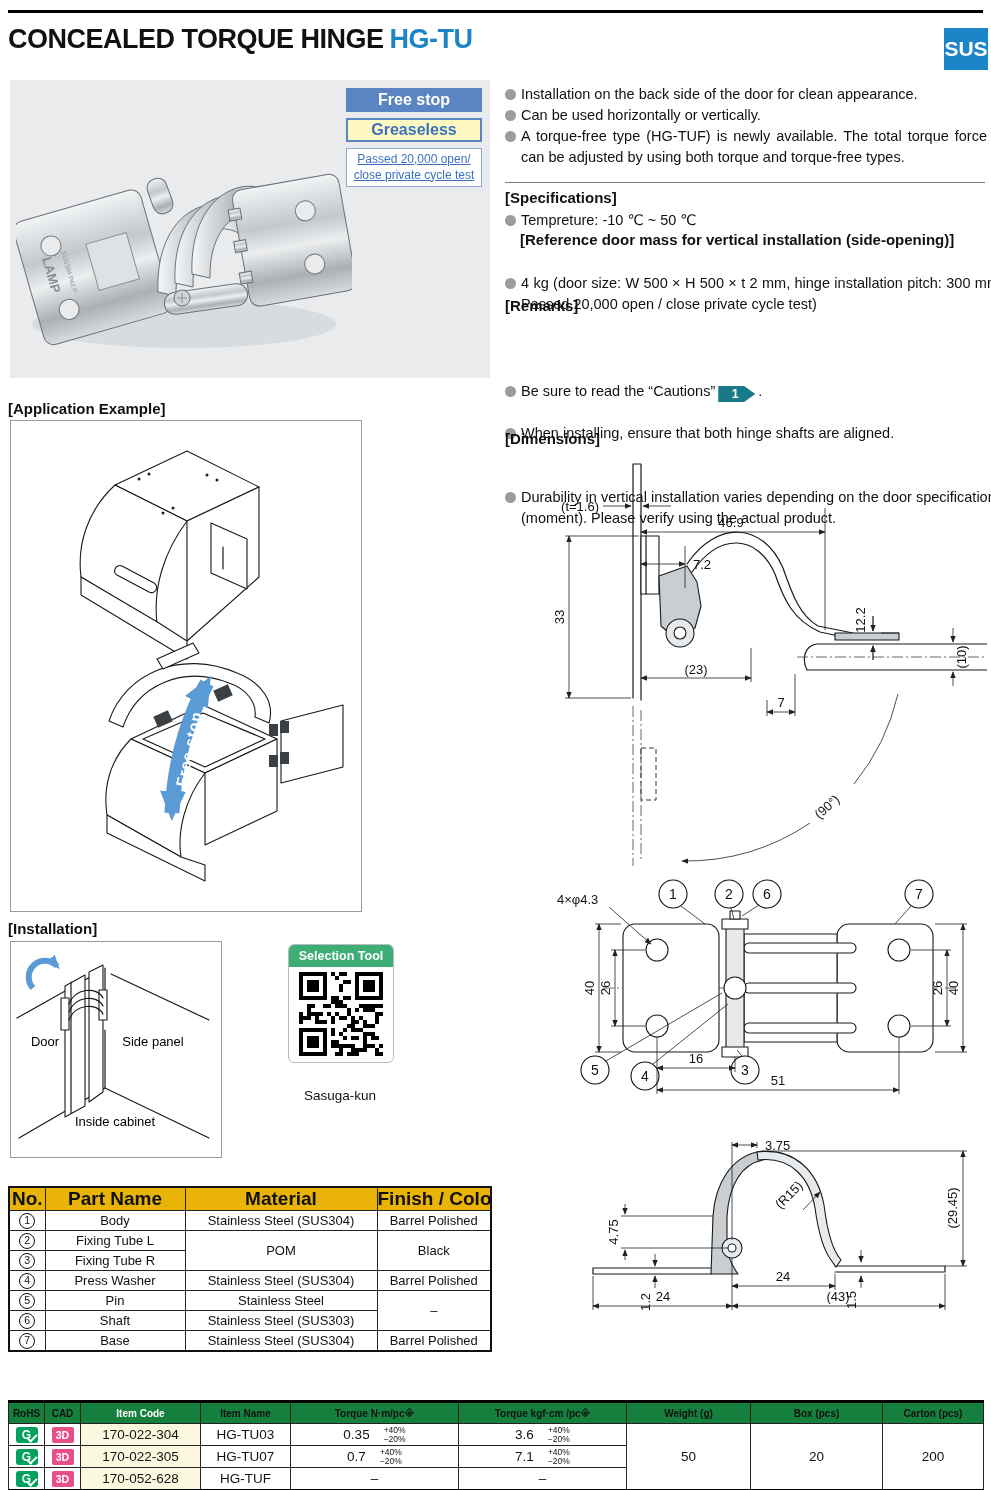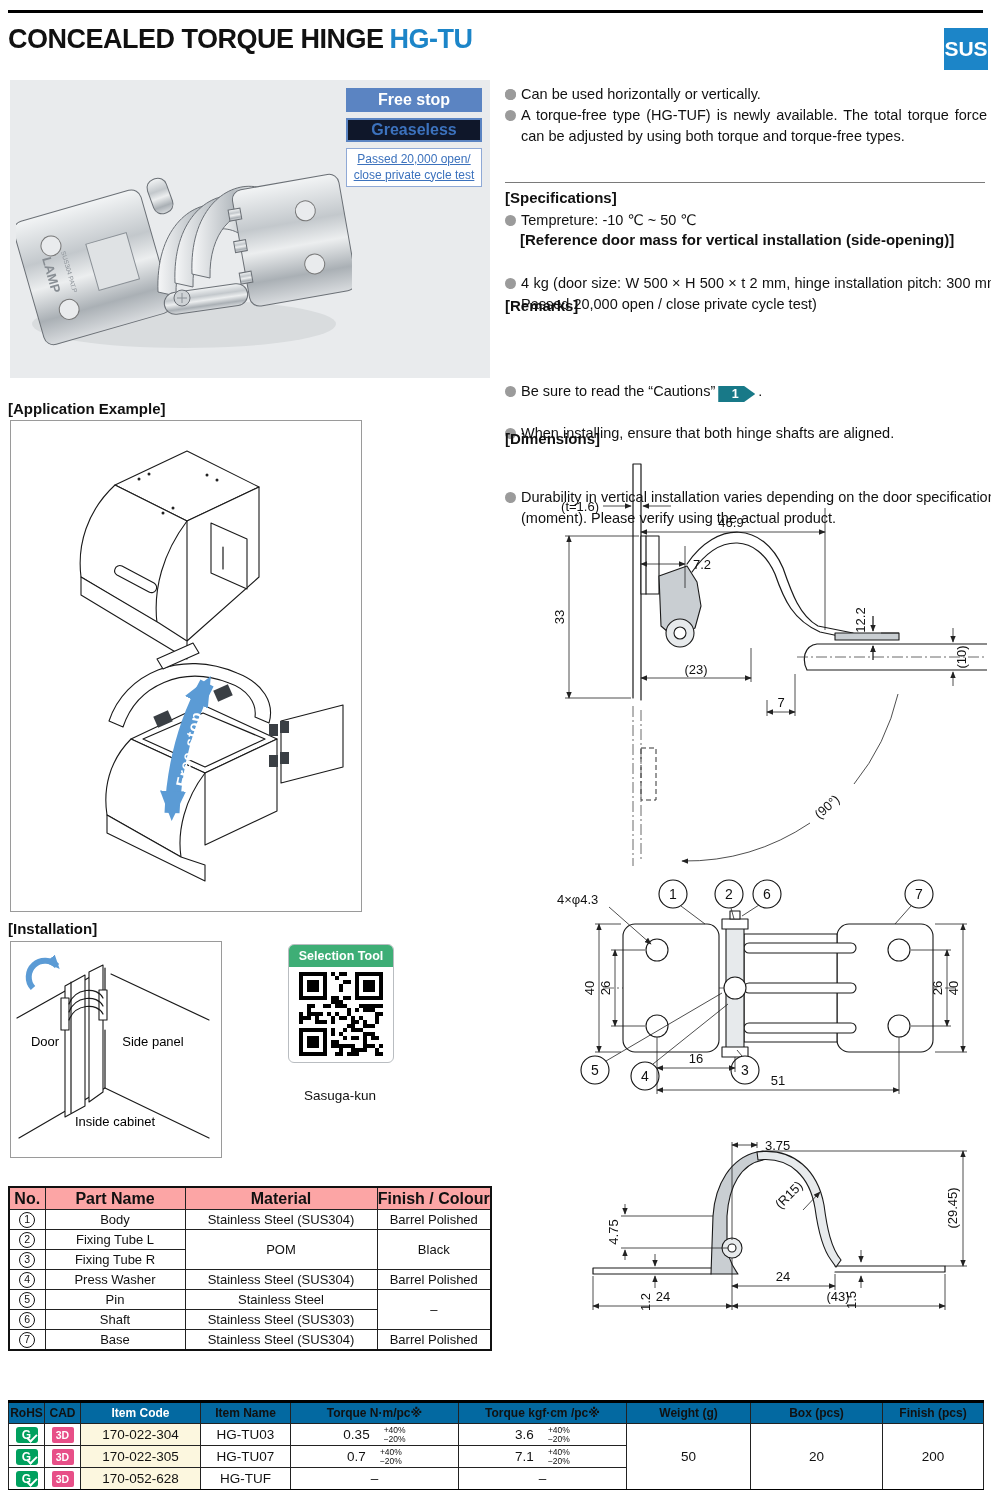--- a/index.html
+++ b/index.html
@@ -9,21 +9,21 @@
 
   .top-rule{position:absolute;left:8px;top:10px;width:975px;height:3px;background:#000;}
   .page-title{position:absolute;left:8px;top:24px;font-size:27px;font-weight:bold;letter-spacing:-0.5px;white-space:nowrap;}
   .page-title .model{color:#1c85c8;margin-left:6px;}
   .sus-badge{position:absolute;left:944px;top:28px;width:44px;height:42px;background:#1c85c8;color:#fff;
              font-weight:bold;font-size:21px;display:flex;align-items:center;justify-content:center;}
 
   .photo-panel{position:absolute;left:10px;top:80px;width:480px;height:298px;background:#e9ebed;}
   .badge-stack{position:absolute;right:8px;top:8px;width:136px;display:flex;flex-direction:column;gap:6px;}
   .badge-freestop{background:#5b84c2;color:#fff;font-weight:bold;font-size:16px;text-align:center;padding:3px 0;}
-  .badge-greaseless{background:#0f172a;border:2px solid #5b84c2;color:#3c72bd;font-weight:bold;font-size:16px;text-align:center;padding:1px 0;}
+  .badge-greaseless{background:#fef9c3;border:2px solid #5b84c2;color:#3c72bd;font-weight:bold;font-size:16px;text-align:center;padding:1px 0;}
   .badge-passed{background:#fff;border:1px solid #8fa9d6;color:#3c72bd;font-size:12px;line-height:1.3;text-align:center;padding:3px 1px;text-decoration:underline;}
 
   .abs{position:absolute;}
   .bl{position:relative;padding-left:16px;font-size:14.5px;line-height:21px;text-align:justify;}
   .dot{position:absolute;left:0;top:5px;width:11px;height:11px;border-radius:50%;background:#9b9b9b;}
   .sec-h{font-weight:bold;font-size:15px;white-space:nowrap;}
   .rule{border-top:1px solid #7a7a7a;height:0;}
   .caution-tag{display:inline-block;min-width:24px;background:#187988;color:#fff;font-weight:bold;font-size:12.5px;
                line-height:16px;text-align:center;padding:0 8px 0 5px;margin:0 3px;vertical-align:-2px;
                clip-path:polygon(0 0,70% 0,100% 50%,70% 100%,0 100%);}
@@ -31,27 +31,27 @@
   .box{border:1px solid #9a9a9a;background:#fff;}
 
   .tool-card{position:absolute;left:288px;top:944px;width:104px;border:1px solid #b9bdc1;border-radius:6px;overflow:hidden;background:#fff;}
   .tool-head{background:#3eae76;color:#fff;font-size:12.5px;font-weight:bold;text-align:center;padding:4px 0;}
   .tool-body{display:flex;justify-content:center;padding:5px 0 6px;}
   .tool-caption{position:absolute;left:288px;top:1088px;width:104px;text-align:center;font-size:13.5px;}
 
   table{border-collapse:collapse;table-layout:fixed;}
   .parts-table{position:absolute;left:8px;top:1186px;width:482px;border:2px solid #111;}
   .parts-table th,.parts-table td{border:1px solid #222;text-align:center;padding:0;font-size:13px;height:19px;white-space:nowrap;overflow:hidden;}
-  .parts-table th{height:21px;font-size:16px;background:#fca5a5;margin-left:36px;}
+  .parts-table th{height:21px;font-size:19px;background:#eab308;margin-left:36px;}
   .circ{display:inline-block;width:14px;height:14px;line-height:13px;border:1px solid #111;border-radius:50%;
         font-size:10.5px;text-align:center;vertical-align:1px;}
 
   .order-table{position:absolute;left:8px;top:1400px;width:975px;border-top:3px solid #000;border-bottom:2px solid #000;}
   .order-table th,.order-table td{border:1px solid #222;text-align:center;padding:0;white-space:nowrap;overflow:hidden;}
-  .order-table th{background:#0369a1;height:20px;font-size:12px;}
+  .order-table th{background:#15803d;height:20px;font-size:10px;}
   .order-table td{height:21px;font-size:13.5px;}
   .th-small{font-size:10.5px;}
   .th-code{background:#7389ad;color:#fff;}
   .cell-code{background:#fcf7df;}
   .rohs-ic{display:inline-flex;align-items:center;justify-content:center;width:22px;height:16px;background:#00a05e;
            color:#fff;font-weight:bold;font-size:12px;border-radius:3px;position:relative;}
   .rohs-ic::after{content:"";position:absolute;right:1px;bottom:3px;width:8px;height:4px;
                   border-left:2px solid #fff;border-bottom:2px solid #fff;transform:rotate(-45deg);}
   .cad-ic{display:inline-flex;align-items:center;justify-content:center;width:22px;height:16px;background:#e74f88;
           color:#fff;font-weight:bold;font-size:10.5px;border-radius:2px;}
@@ -127,21 +127,21 @@
       <div class="badge-freestop">Free stop</div>
       <div class="badge-greaseless">Greaseless</div>
       <div class="badge-passed">
         <span>Passed 20,000 open/</span><br>
         <span>close private cycle test</span>
       </div>
     </div>
   </div>
 
   <div class="abs" style="left:505px;top:84px;width:482px">
-    <div class="bl"><span class="dot"></span></div>
+    <div class="bl"><span class="dot"></span><span>Installation on the back side of the door for clean appearance.</span></div>
     <div class="bl"><span class="dot"></span><span>Can be used horizontally or vertically.</span></div>
     <div class="bl"><span class="dot"></span><span>A torque-free type (HG-TUF) is newly available. The total torque force can be adjusted by using both torque and torque-free types.</span></div>
   </div>
   <div class="abs rule" style="left:505px;top:182px;width:480px"></div>
 
   <div class="abs sec-h" style="left:505px;top:189px">[Specifications]</div>
   <div class="abs bl" style="left:505px;top:210px;width:482px"><span class="dot"></span><span>Tempreture: -10 ℃ ~ 50 ℃</span></div>
 
   <div class="abs sec-h" style="left:520px;top:231px">[Reference door mass for vertical installation (side-opening)]</div>
   <div class="abs bl" style="left:505px;top:252px;width:482px"><span class="dot"></span><span>4 kg (door size: W 500 × H 500 × t 2 mm, hinge installation pitch: 300 mm. Passed 20,000 open / close private cycle test)</span></div>
@@ -482,21 +482,21 @@
     <tbody>
         <tr>
       <th class="th-small">RoHS</th>
       <th class="th-small">CAD</th>
       <th class="th-code">Item Code</th>
       <th>Item Name</th>
       <th>Torque N·m/pc※</th>
       <th>Torque kgf·cm /pc※</th>
       <th>Weight (g)</th>
       <th>Box (pcs)</th>
-      <th>Finish (pcs)</th>
+      <th>Carton (pcs)</th>
     </tr>
     <tr>
       <td><span class="rohs-ic">G</span></td>
       <td><span class="cad-ic">3D</span></td>
       <td class="cell-code">170-022-304</td>
       <td>HG-TU03</td>
       <td><span class="tq">
               <span>0.35</span>
               <span class="tol">
                 <span>+40%</span>

